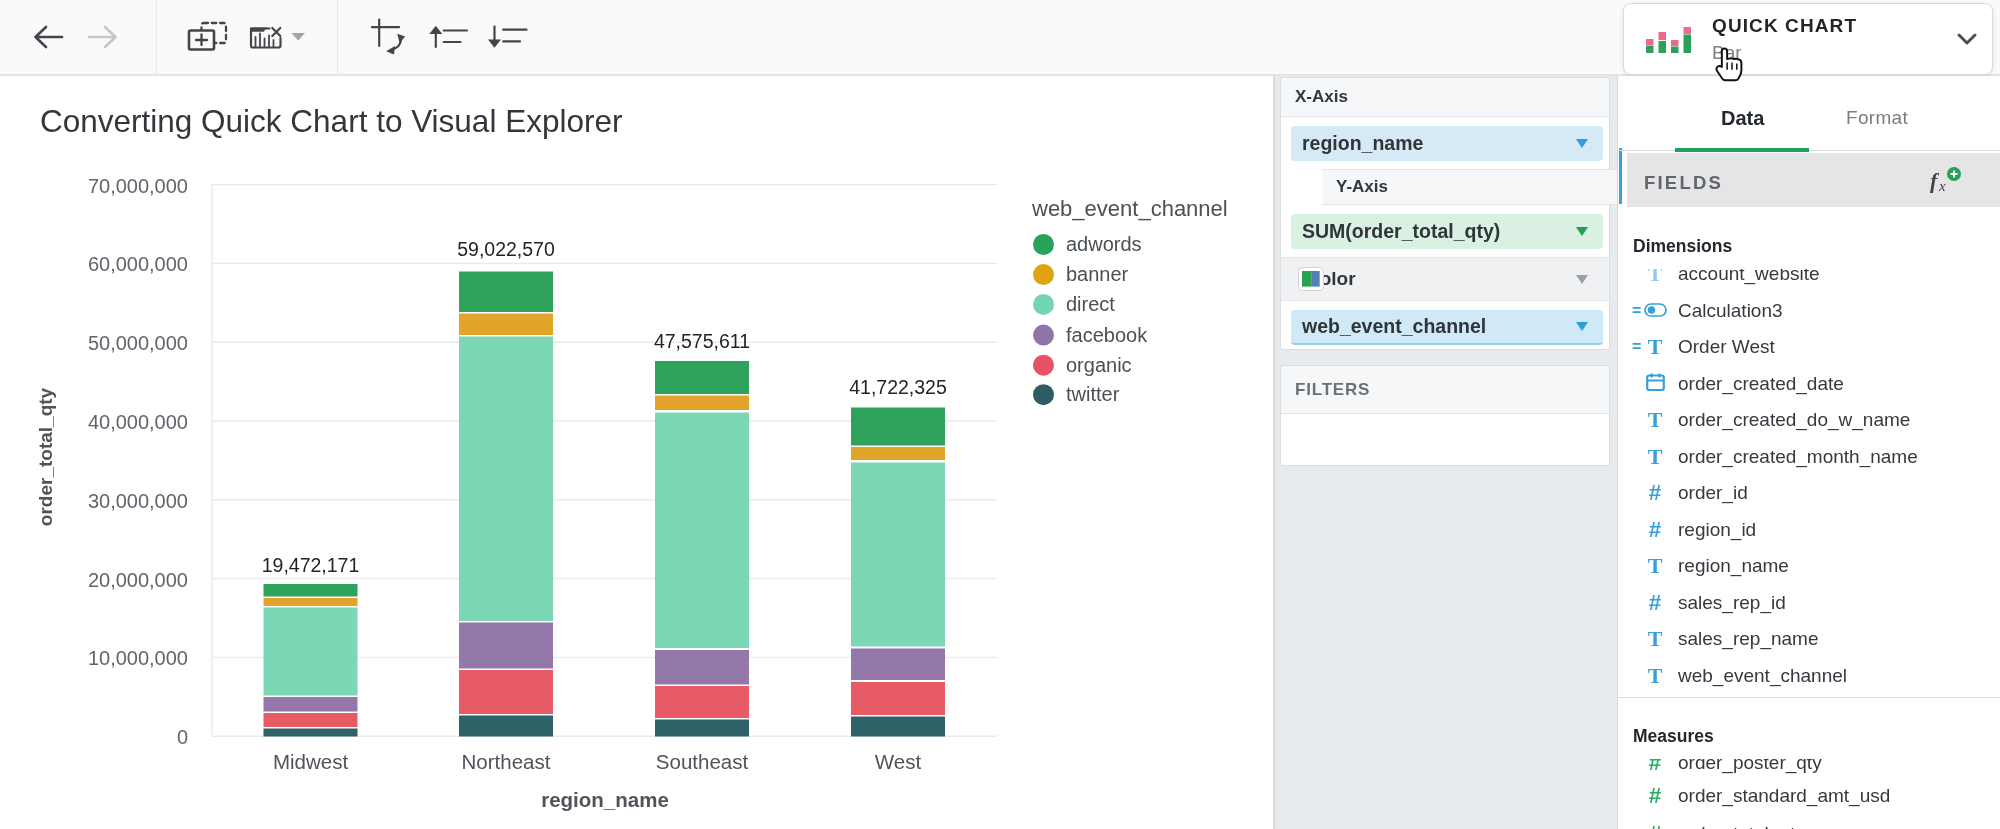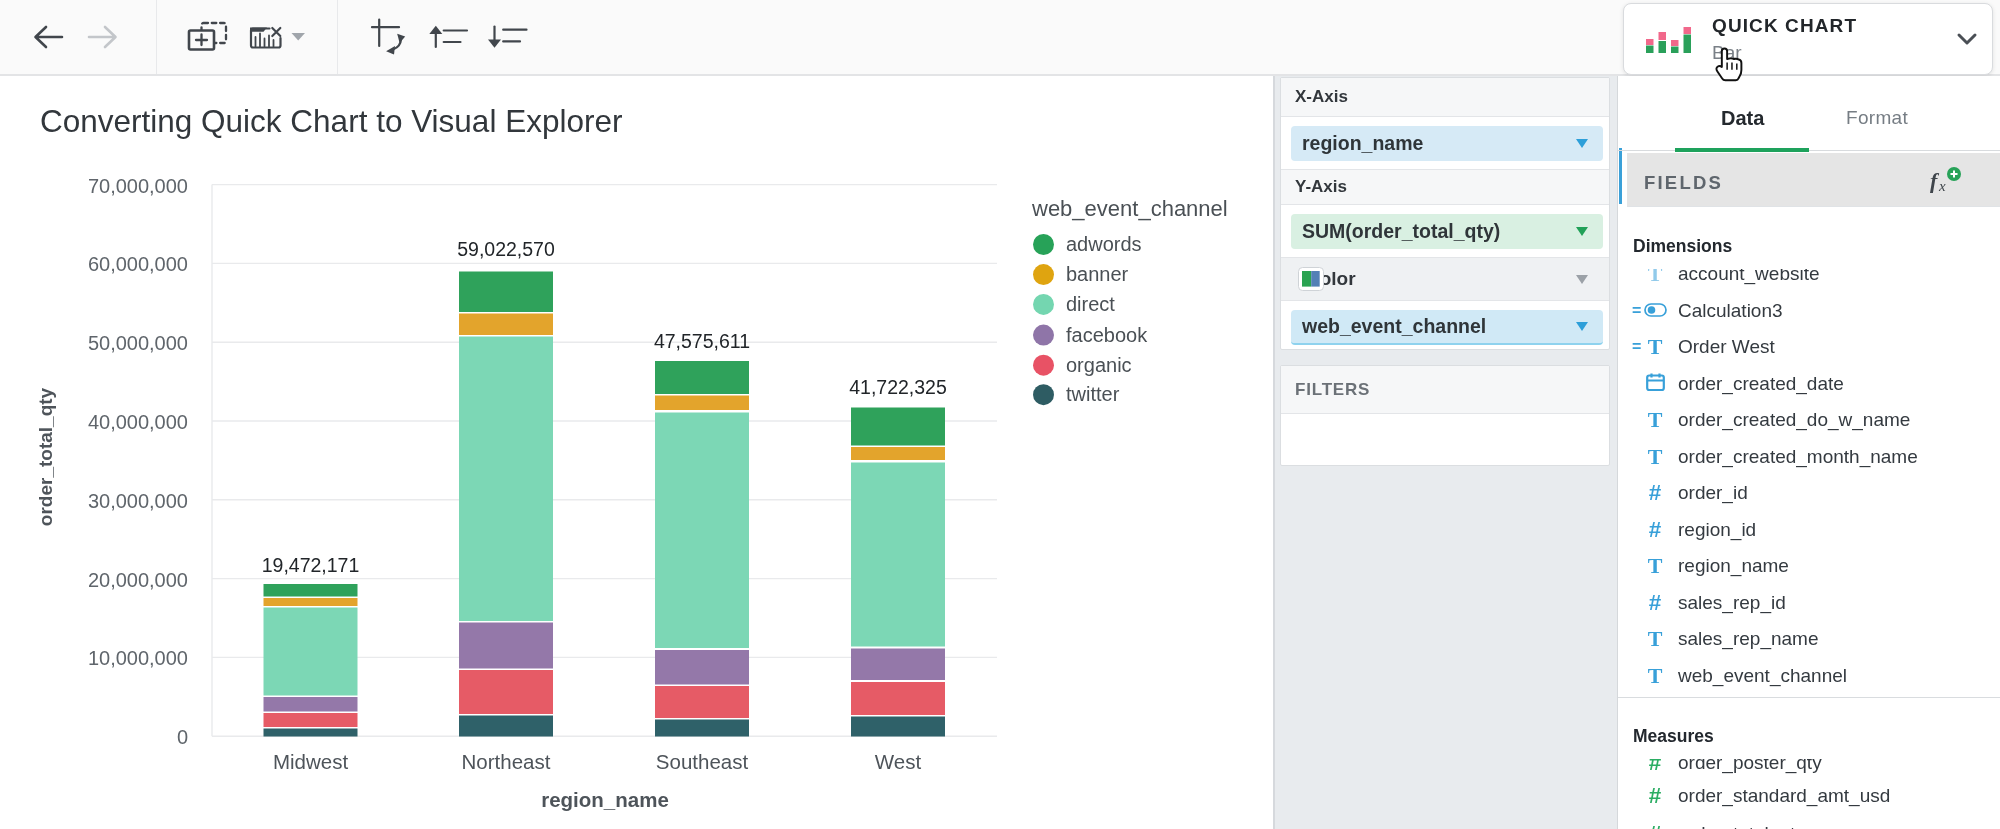--- a/index.html
+++ b/index.html
@@ -216,21 +216,21 @@
   </g>
 </svg>
 
 <div class="abs" id="midpanel">
 
   <div class="card" style="top:1px; height:273px;">
     <div class="phead" style="top:0; height:39px;">X-Axis</div>
     <div class="pill" style="top:48px; background:#d6eaf6;">region_name
       <div class="caret" style="border-top:9px solid #2d9fd9;"></div>
     </div>
-    <div class="phead" style="top:91px; height:36px; border-top:1px solid #e3e5e8;">Y-Axis</div>
+    <div class="phead" style="top:91px; height:36px; border-top:1px solid #e3e5e8;margin-left:41px;">Y-Axis</div>
     <div class="pill" style="top:136px; background:#d9f0e2;">SUM(order_total_qty)
       <div class="caret" style="border-top:9px solid #21a158;"></div>
     </div>
     <div class="phead" style="top:179px; height:44px; background:#eff1f3; border-top:1px solid #e3e5e8; font-weight:bold; padding-left:0;">
       <svg style="position:absolute;left:17px;top:9px" width="26" height="24" viewBox="0 0 26 24">
         <rect x="0.5" y="0.5" width="25" height="23" rx="4" fill="#fff" stroke="#cfd3d7"></rect>
         <rect x="4" y="4" width="9.2" height="15.6" fill="#2aa351"></rect>
         <rect x="13.2" y="4" width="8.5" height="15.6" fill="#5380b6"></rect>
       </svg>
       <span style="margin-left:25px; font-size:19px;">Color</span>

